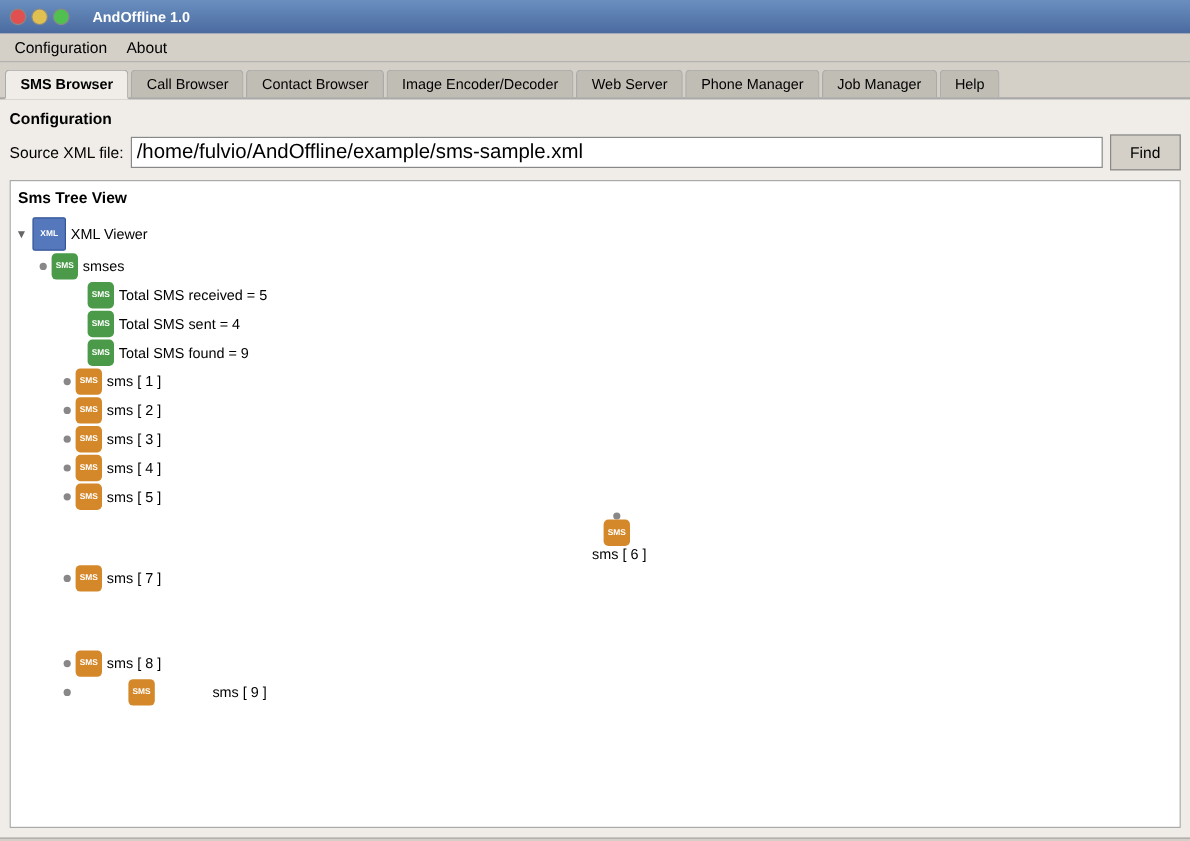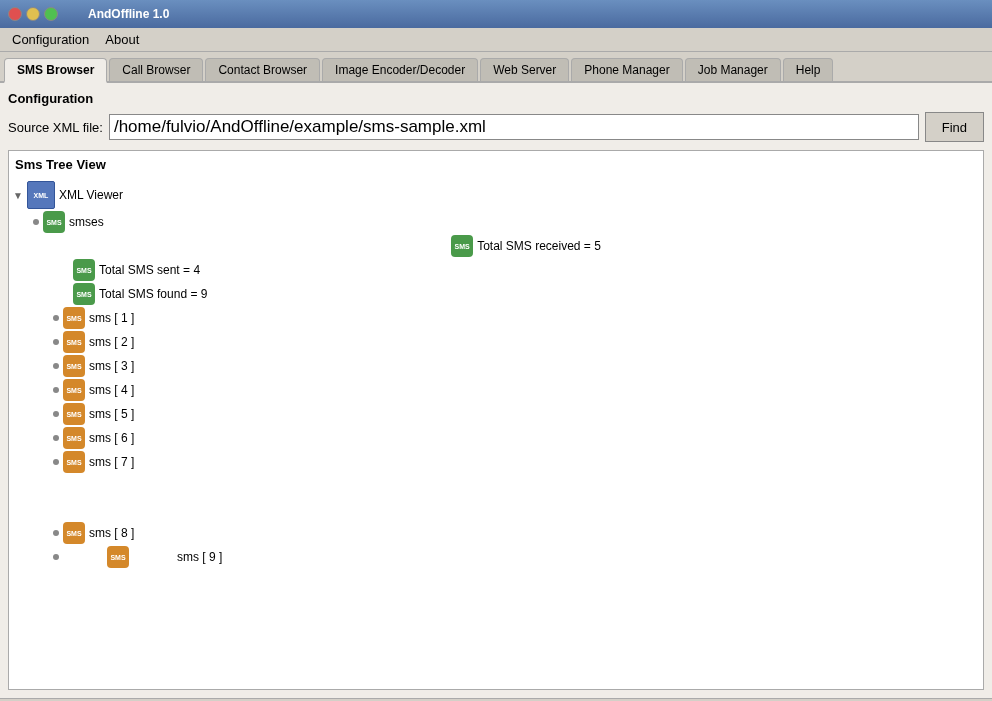--- a/index.html
+++ b/index.html
@@ -10,21 +10,21 @@
       width: 992px;
       height: 701px;
       overflow: hidden;
     }
     .title-bar {
       background: linear-gradient(to bottom, #6a8fbf, #4a6a9f);
       height: 28px;
       display: flex;
       align-items: center;
       padding: 0 8px;
-      gap: 24px;
+      gap: 13px;
     }
     .title-bar-buttons {
       display: flex;
       gap: 4px;
     }
     .title-btn {
       width: 14px; height: 14px;
       border-radius: 50%;
       border: 1px solid #888;
       cursor: pointer;
@@ -253,21 +253,21 @@
       <span class="xml-icon"></span>
       <span>XML Viewer</span>
     </div>
 
     <div class="tree-item level1" style="padding-left:20px;">
       <span class="dot"></span>
       <span class="sms-icon-green"></span>
       <span>smses</span>
     </div>
 
-    <div class="tree-item" style="padding-left:60px;justify-content:center;">
+    <div class="tree-item" style="padding-left:60px;">
       <span class="sms-icon-green"></span>
       <span>Total SMS received = 5</span>
     </div>
     <div class="tree-item" style="padding-left:60px;text-align:center;">
       <span class="sms-icon-green"></span>
       <span>Total SMS sent = 4</span>
     </div>
     <div class="tree-item" style="padding-left:60px;">
       <span class="sms-icon-green"></span>
       <span>Total SMS found = 9</span>
@@ -291,21 +291,21 @@
     <div class="tree-item" style="padding-left:40px;">
       <span class="dot"></span>
       <span class="sms-icon-orange"></span>
       <span>sms [ 4 ]</span>
     </div>
     <div class="tree-item" style="padding-left:40px;">
       <span class="dot"></span>
       <span class="sms-icon-orange"></span>
       <span>sms [ 5 ]</span>
     </div>
-    <div class="tree-item" style="padding-left:40px;">
+    <div class="tree-item" style="padding-left:40px;flex-direction:column;">
       <span class="dot"></span>
       <span class="sms-icon-orange"></span>
       <span>sms [ 6 ]</span>
     </div>
     <div class="tree-item" style="padding-left:40px;">
       <span class="dot"></span>
       <span class="sms-icon-orange"></span>
       <span>sms [ 7 ]</span>
     </div>
     <div class="tree-item" style="padding-left:40px;margin-top:47px;">

